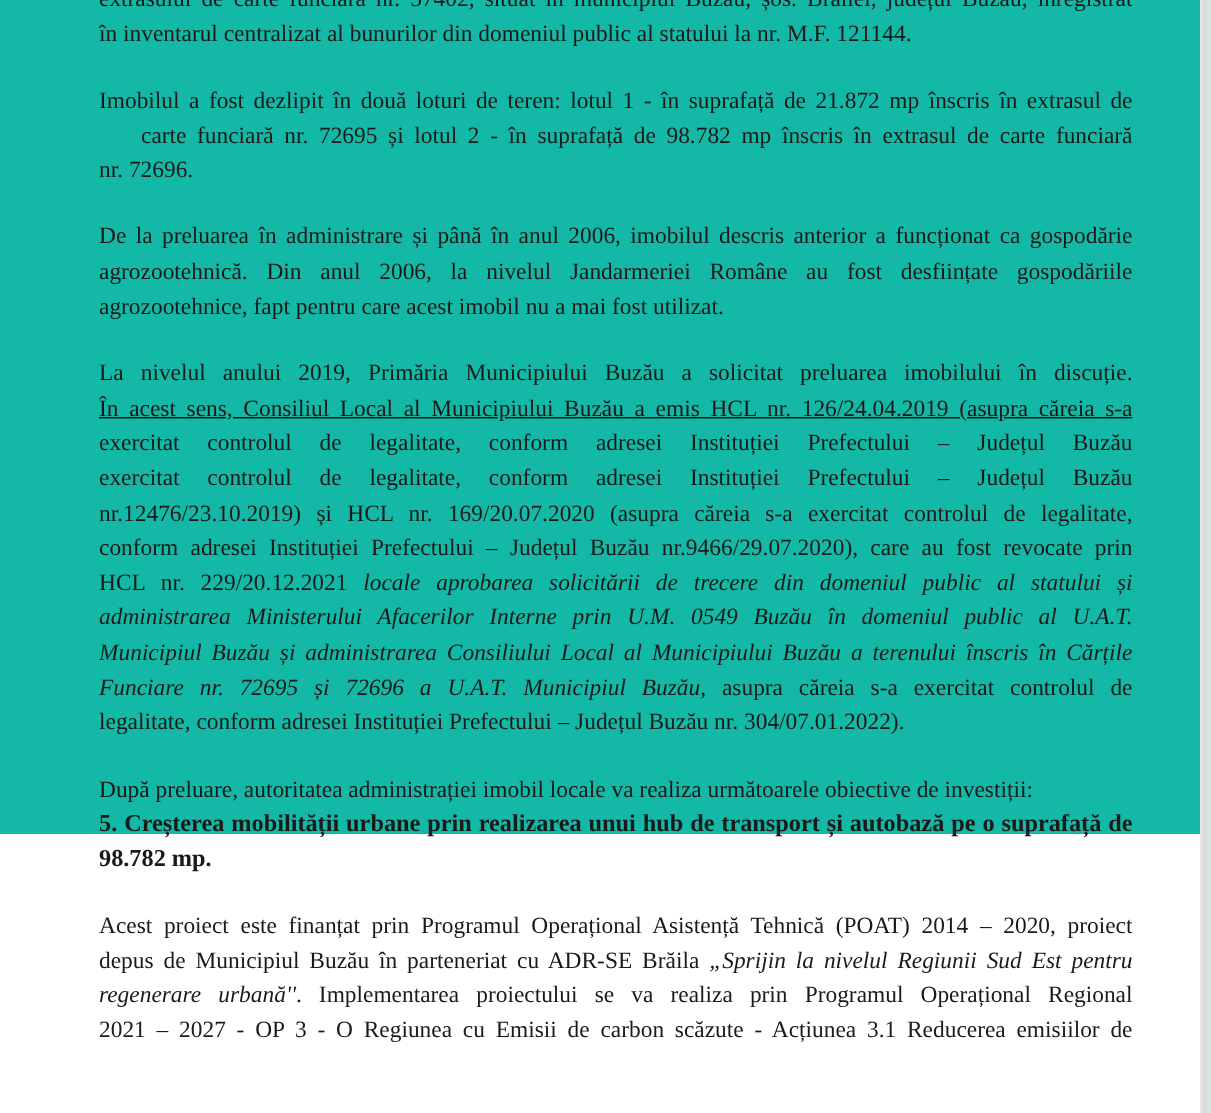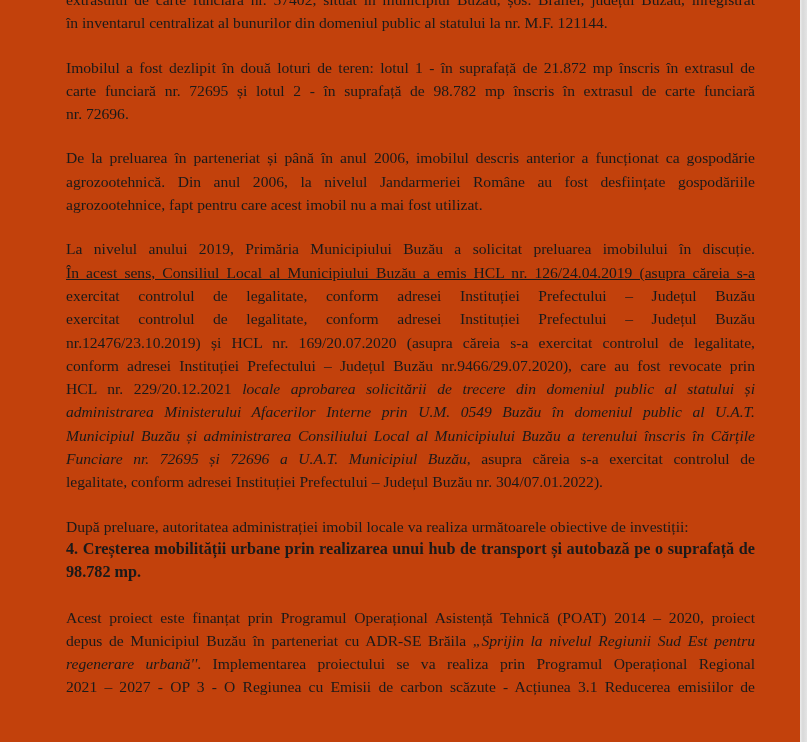--- a/index.html
+++ b/index.html
@@ -13,22 +13,22 @@
       overflow: hidden;
       position: relative;
       font-family: "Liberation Serif", "DejaVu Serif", serif;
       color: #1a1a1a;
     }
     .page {
       position: absolute;
       left: 0;
       top: 0;
       width: 800px;
-      height: 742px;
-      background: #c2410c;
+      height: 556px;
+      background: #14b8a6;
     }
     .edge-strip {
       position: absolute;
       right: 0;
       top: 0;
       width: 7px;
       height: 742px;
       background: linear-gradient(to right, #ececec, #d9d9d9 40%, #e4e4e4);
     }
     .content {
@@ -65,27 +65,27 @@
   <div class="content">
 
     <div class="para">
       <span class="line" style="word-spacing: 0px;"><span>extrasului de carte funciară nr. 57402, situat în municipiul Buzău, șos. Brăilei, județul Buzău, înregistrat</span></span>
       <span class="line last"><span>în inventarul centralizat al bunurilor din domeniul public al statului la nr. M.F. 121144.</span></span>
     </div>
     <span class="gap"></span>
 
     <div class="para">
       <span class="line" style="word-spacing: 0px;"><span>Imobilul a fost dezlipit în două loturi de teren: lotul 1 - în suprafață de 21.872 mp înscris în extrasul de</span></span>
-      <span class="line" style="word-spacing: 0px;"><span>carte funciară nr. 72695 și lotul 2 - în suprafață de 98.782 mp înscris în extrasul de carte funciară</span></span>
+      <span class="line" style="word-spacing: 0px; margin-left: 28px;"><span>carte funciară nr. 72695 și lotul 2 - în suprafață de 98.782 mp înscris în extrasul de carte funciară</span></span>
       <span class="line last"><span>nr. 72696.</span></span>
     </div>
     <span class="gap"></span>
 
     <div class="para">
-      <span class="line" style="word-spacing: 0px;"><span>De la preluarea în parteneriat și până în anul 2006, imobilul descris anterior a funcționat ca gospodărie</span></span>
+      <span class="line" style="word-spacing: 0px;"><span>De la preluarea în administrare și până în anul 2006, imobilul descris anterior a funcționat ca gospodărie</span></span>
       <span class="line" style="word-spacing: 0px;"><span>agrozootehnică. Din anul 2006, la nivelul Jandarmeriei Române au fost desființate gospodăriile</span></span>
       <span class="line last"><span>agrozootehnice, fapt pentru care acest imobil nu a mai fost utilizat.</span></span>
     </div>
     <span class="gap"></span>
 
     <div class="para">
       <span class="line" style="word-spacing: 0px;"><span>La nivelul anului 2019, Primăria Municipiului Buzău a solicitat preluarea imobilului în discuție.</span></span>
       <span class="line" style="word-spacing: 0px; text-decoration: underline;"><span>În acest sens, Consiliul Local al Municipiului Buzău a emis HCL nr. 126/24.04.2019 (asupra căreia s-a</span></span>
       <span class="line" style="word-spacing: 0px;"><span>exercitat controlul de legalitate, conform adresei Instituției Prefectului – Județul Buzău</span></span>
       <span class="line" style="word-spacing: 0px;"><span>exercitat controlul de legalitate, conform adresei Instituției Prefectului – Județul Buzău</span></span>
@@ -97,21 +97,21 @@
       <span class="line" style="word-spacing: 0px;"><span class="it">Funciare nr. 72695 și 72696 a U.A.T. Municipiul Buzău</span><span>, asupra căreia s-a exercitat controlul de</span></span>
       <span class="line last"><span>legalitate, conform adresei Instituției Prefectului – Județul Buzău nr. 304/07.01.2022).</span></span>
     </div>
     <span class="gap"></span>
 
     <div class="para">
       <span class="line last"><span>După preluare, autoritatea administrației imobil locale va realiza următoarele obiective de investiții:</span></span>
     </div>
 
     <div class="para heading b">
-      <span class="line" style="word-spacing: 0px;"><span>4. Creșterea mobilității urbane prin realizarea unui hub de transport și autobază pe o suprafață de</span></span>
+      <span class="line" style="word-spacing: 0px;"><span>5. Creșterea mobilității urbane prin realizarea unui hub de transport și autobază pe o suprafață de</span></span>
       <span class="line last"><span>98.782 mp.</span></span>
     </div>
     <span class="gap"></span>
 
     <div class="para">
       <span class="line" style="word-spacing: 0px;"><span>Acest proiect este finanțat prin Programul Operațional Asistență Tehnică (POAT) 2014 – 2020, proiect</span></span>
       <span class="line" style="word-spacing: 0px;"><span>depus de Municipiul Buzău în parteneriat cu ADR-SE Brăila </span><span class="it">„Sprijin la nivelul Regiunii Sud Est pentru</span></span>
       <span class="line" style="word-spacing: 0px;"><span class="it">regenerare urbană''</span><span>. Implementarea proiectului se va realiza prin Programul Operațional Regional</span></span>
       <span class="line" style="word-spacing: 0px;"><span>2021 – 2027 - OP 3 - O Regiunea cu Emisii de carbon scăzute - Acțiunea 3.1 Reducerea emisiilor de</span></span>
 

